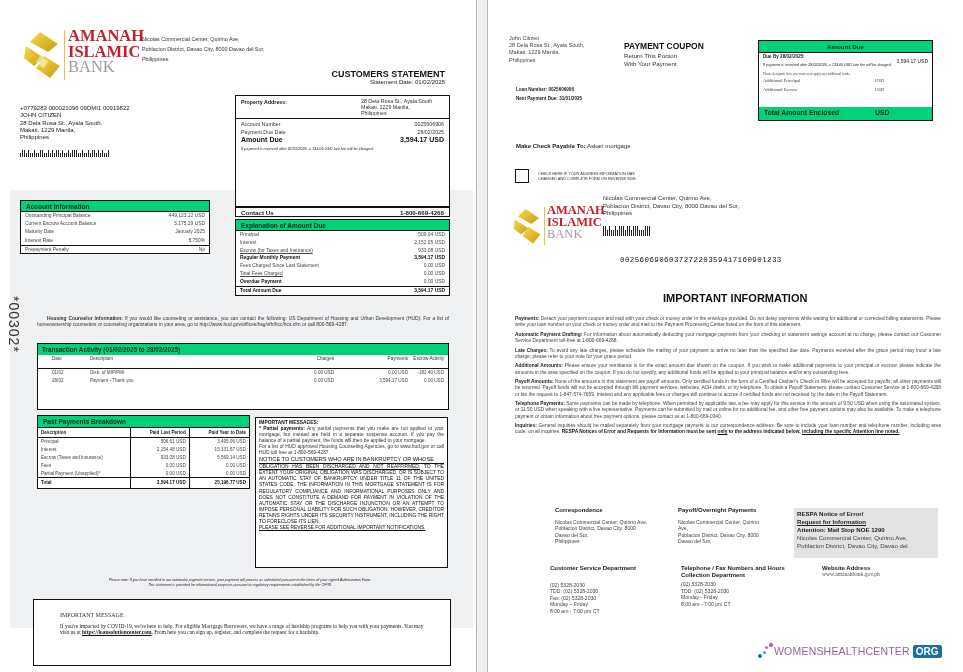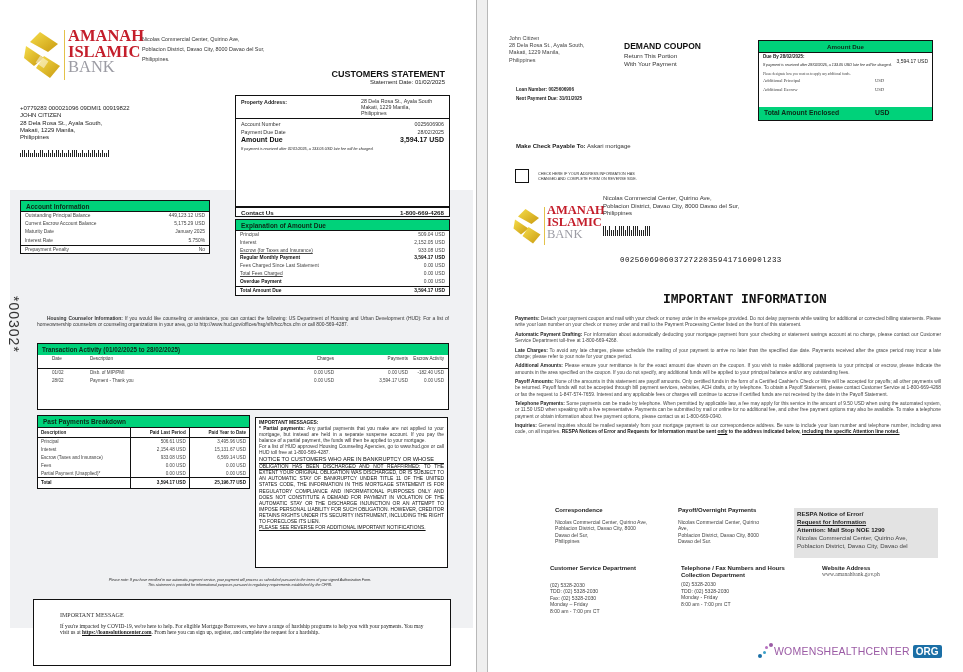--- a/index.html
+++ b/index.html
@@ -119,21 +119,21 @@
   .payable b { color: #222; }
 
   .chk { left: 515px; top: 169px; width: 14px; height: 14px; border: 1px solid #111; }
   .chk-text { left: 538px; top: 172px; font-size: 3.8px; line-height: 4.8px; color: #333; }
 
   .r-logo { left: 512px; top: 205px; }
   .r-addr { left: 603px; top: 195px; font-size: 6px; line-height: 7.6px; color: #333; }
   .r-barcode { left: 603px; top: 226px; }
   .ocr { left: 620px; top: 256px; font-family: "Liberation Mono", monospace; font-size: 7.5px; letter-spacing: 0.4px; color: #111; }
 
-  .info-title { left: 663px; top: 292px; font-size: 13px; font-weight: bold; color: #111; font-family: Liberation Mono, monospace; }
+  .info-title { left: 663px; top: 292px; font-size: 11px; font-weight: bold; color: #111; }
   .info-body { left: 515px; top: 316px; width: 426px; font-size: 4.85px; line-height: 6.2px; color: #444; text-align: justify; }
   .info-body p { margin-bottom: 3.4px; }
   .info-body b { color: #222; }
   .info-body .resp { font-weight: bold; color: #111; }
 
   .addr-col { font-size: 5.1px; line-height: 6.6px; color: #444; }
   .addr-col .h { font-size: 6px; font-weight: bold; color: #222; margin-bottom: 5px; }
   .respa { left: 794px; top: 508px; width: 144px; height: 50px; background: #e3e3e3; padding: 2px 3px; font-size: 6.1px; color: #222; line-height: 8px; }
   .respa .b { font-weight: bold; }
   .respa .addr { font-weight: normal; color: #444; }
@@ -422,21 +422,21 @@
 </div>
 
 <div class="abs divider"></div>
 
 <div class="abs r-mail">
   <div>John Citizen</div>
   <div>28 Dela Rosa St., Ayala South,</div>
   <div>Makati, 1229 Manila,</div>
   <div>Philippines</div>
 </div>
-<div class="abs coupon-title">DEMAND COUPON</div>
+<div class="abs coupon-title">PAYMENT COUPON</div>
 <div class="abs coupon-sub">
   <div>Return This Portion</div>
   <div>With Your Payment</div>
 </div>
 <div class="abs loan-info">
   <div>Loan Number: 0025606906</div>
   <div>Next Payment Due: 31/01/2025</div>
 </div>
 
 <div class="abs amt-box">

